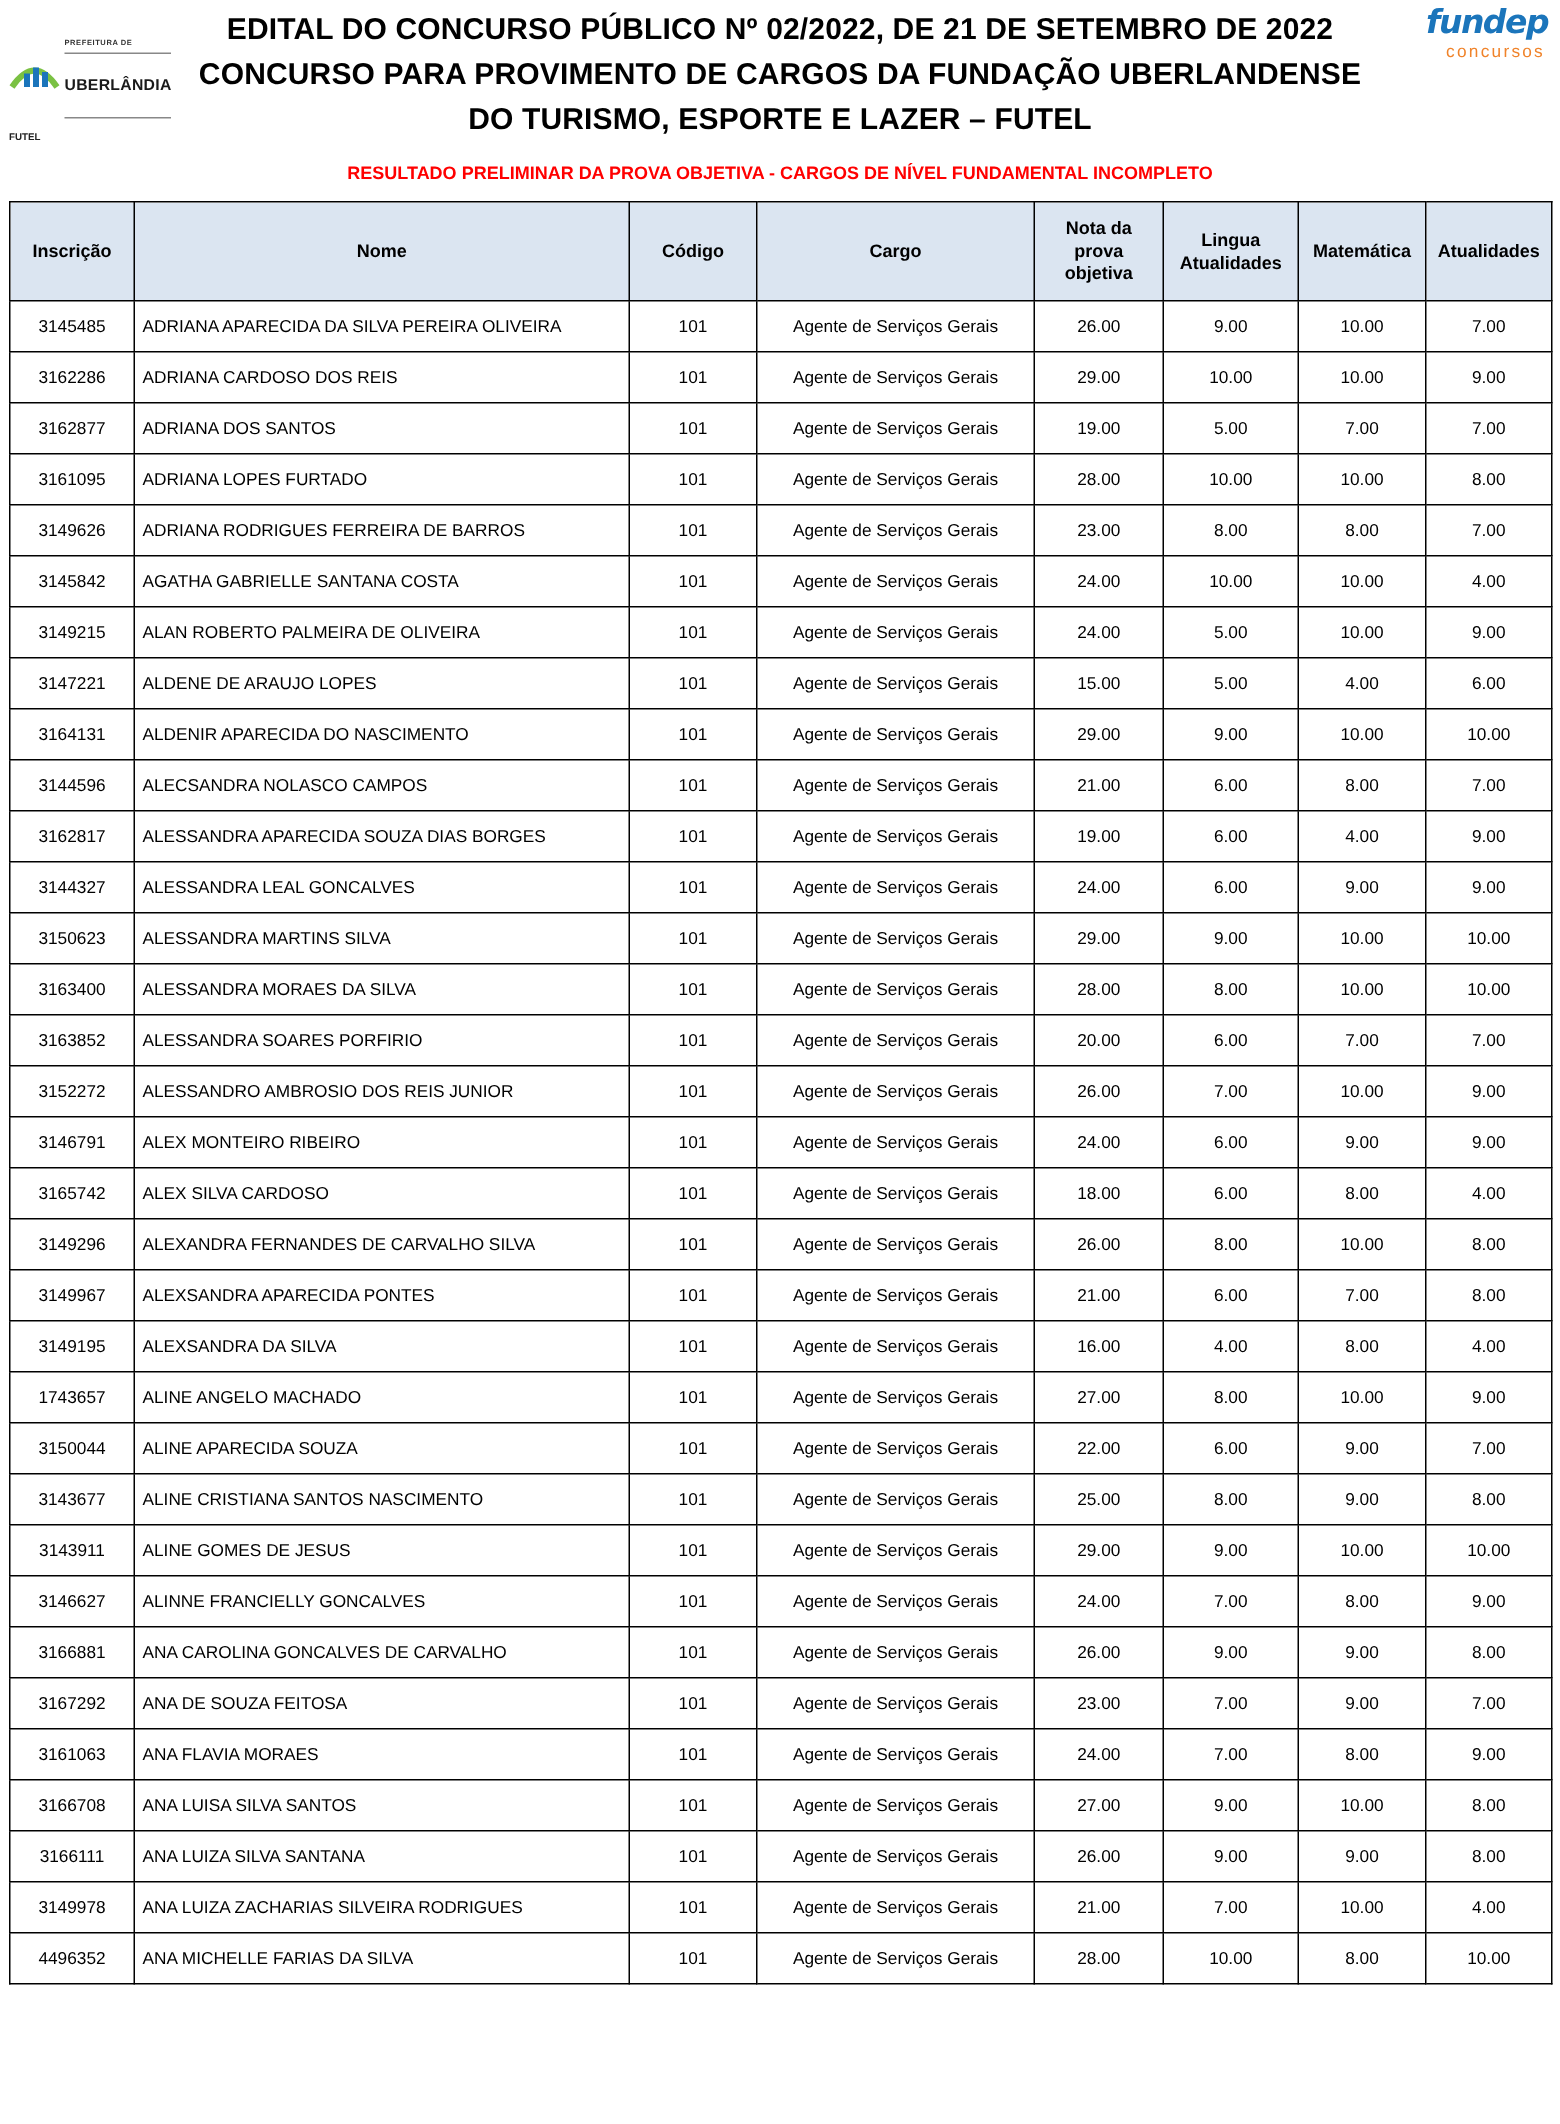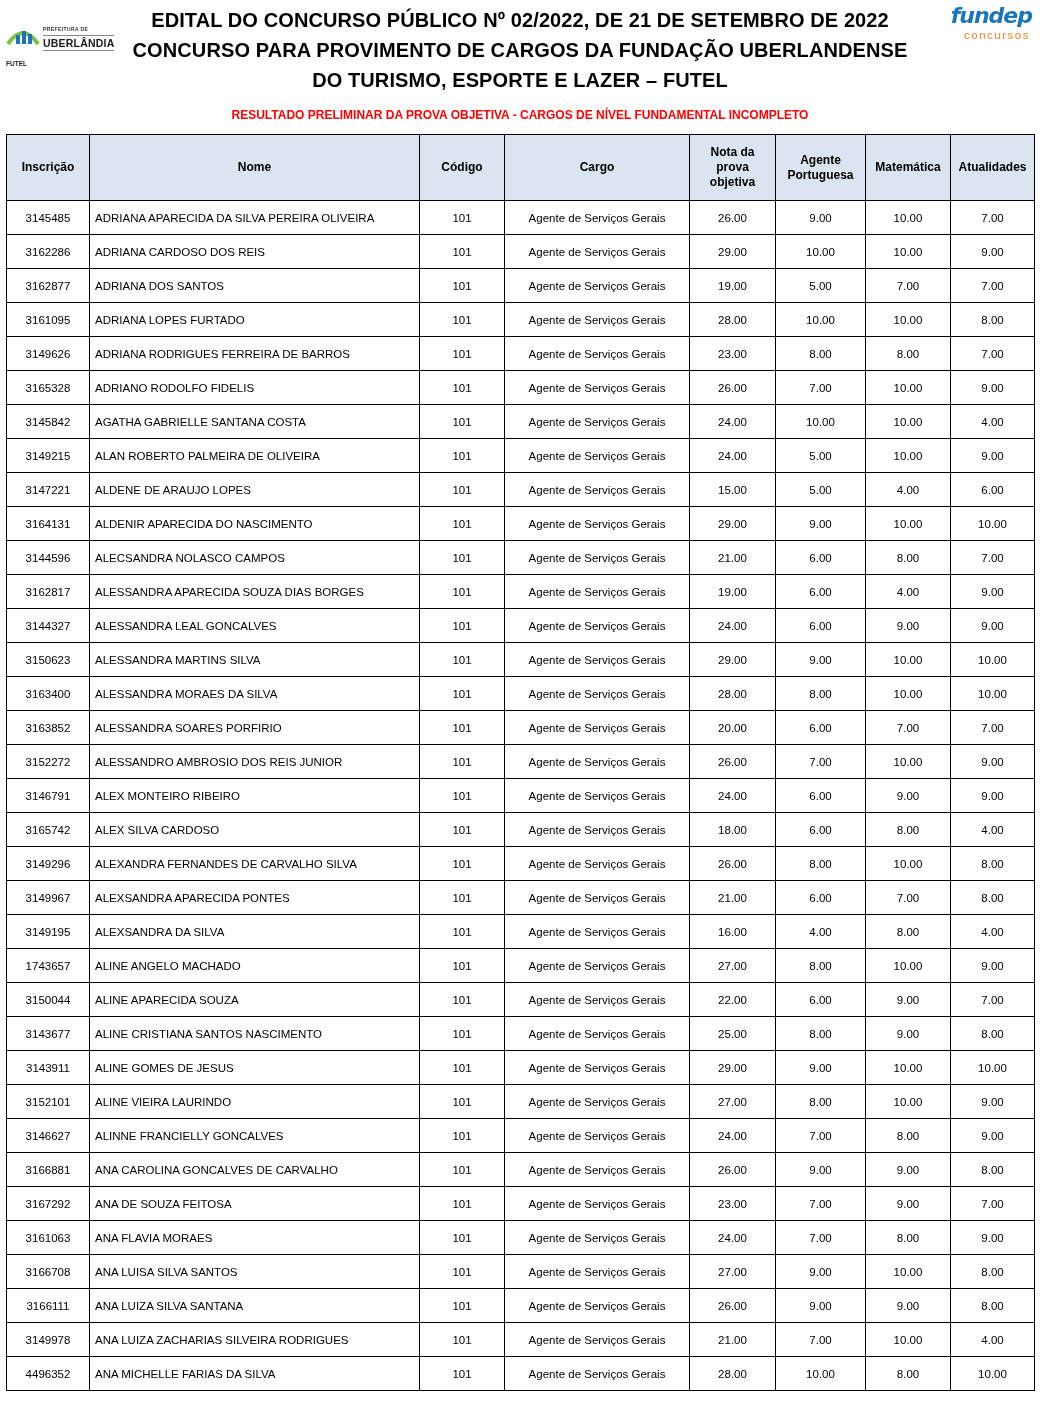--- a/index.html
+++ b/index.html
@@ -12,21 +12,21 @@
 
   
   .top-header { position:relative; min-height:58px; text-align:center; padding:2px 110px 0 110px; }
   .title-line { font-weight:bold; font-size:20px; line-height:1.5; letter-spacing:0.1px; }
 
   .futel-logo { position:absolute; left:0px; top:14px; width:102px; text-align:left; }
   .futel-row { display:flex; align-items:center; gap:3px; }
   .futel-mark svg { display:block; }
   .futel-pref { font-size:5px; font-weight:bold; letter-spacing:0.4px; color:#333; }
   .futel-city { font-size:10.5px; font-weight:bold; color:#1a1a1a; letter-spacing:0.2px;
-                border-top:1px solid #888; border-bottom:1px solid #888; padding:1px 0; }
+                border-top:1px solid #888; border-bottom:1px solid #888; padding:15px 0; }
   .futel-name { font-size:6.5px; font-weight:bold; color:#222; margin-top:9px; }
 
   .fundep-logo { position:absolute; right:2px; top:2px; width:100px; text-align:right; }
   .fundep-brand { font-family:"DejaVu Sans", sans-serif; font-size:22px; font-weight:bold;
                   font-style:italic; color:#1b75bb; line-height:1; letter-spacing:-1px; }
   .fundep-sub { color:#f0832a; font-size:11.5px; letter-spacing:1.5px; margin-top:2px; padding-right:2px; }
 
   .subtitle { color:#ff0000; font-weight:bold; font-size:12px; text-align:center; margin:13px 0 12px 0; }
 
   
@@ -84,21 +84,21 @@
   <div class="subtitle">RESULTADO PRELIMINAR DA PROVA OBJETIVA - CARGOS DE NÍVEL FUNDAMENTAL INCOMPLETO</div>
 
   <table class="results">
     <thead>
       <tr id="header-row">
           <th class="col0">Inscrição</th>
           <th class="col1">Nome</th>
           <th class="col2">Código</th>
           <th class="col3">Cargo</th>
           <th class="col4">Nota da prova objetiva</th>
-          <th class="col5">Agente Portuguesa</th>
+          <th class="col5">Lingua Atualidades</th>
           <th class="col6">Matemática</th>
           <th class="col7">Atualidades</th>
         </tr>
     </thead>
     <tbody id="table-body">
         <tr>
           <td class="col0">3145485</td>
           <td class="col1">ADRIANA APARECIDA DA SILVA PEREIRA OLIVEIRA</td>
           <td class="col2">101</td>
           <td class="col3">Agente de Serviços Gerais</td>
@@ -139,30 +139,20 @@
         </tr>
         <tr>
           <td class="col0">3149626</td>
           <td class="col1">ADRIANA RODRIGUES FERREIRA DE BARROS</td>
           <td class="col2">101</td>
           <td class="col3">Agente de Serviços Gerais</td>
           <td class="col4">23.00</td>
           <td class="col5">8.00</td>
           <td class="col6">8.00</td>
           <td class="col7">7.00</td>
-        </tr>
-        <tr>
-          <td class="col0">3165328</td>
-          <td class="col1">ADRIANO RODOLFO FIDELIS</td>
-          <td class="col2">101</td>
-          <td class="col3">Agente de Serviços Gerais</td>
-          <td class="col4">26.00</td>
-          <td class="col5">7.00</td>
-          <td class="col6">10.00</td>
-          <td class="col7">9.00</td>
         </tr>
         <tr>
           <td class="col0">3145842</td>
           <td class="col1">AGATHA GABRIELLE SANTANA COSTA</td>
           <td class="col2">101</td>
           <td class="col3">Agente de Serviços Gerais</td>
           <td class="col4">24.00</td>
           <td class="col5">10.00</td>
           <td class="col6">10.00</td>
           <td class="col7">4.00</td>
@@ -351,30 +341,20 @@
           <td class="col0">3143911</td>
           <td class="col1">ALINE GOMES DE JESUS</td>
           <td class="col2">101</td>
           <td class="col3">Agente de Serviços Gerais</td>
           <td class="col4">29.00</td>
           <td class="col5">9.00</td>
           <td class="col6">10.00</td>
           <td class="col7">10.00</td>
         </tr>
         <tr>
-          <td class="col0">3152101</td>
-          <td class="col1">ALINE VIEIRA LAURINDO</td>
-          <td class="col2">101</td>
-          <td class="col3">Agente de Serviços Gerais</td>
-          <td class="col4">27.00</td>
-          <td class="col5">8.00</td>
-          <td class="col6">10.00</td>
-          <td class="col7">9.00</td>
-        </tr>
-        <tr>
           <td class="col0">3146627</td>
           <td class="col1">ALINNE FRANCIELLY GONCALVES</td>
           <td class="col2">101</td>
           <td class="col3">Agente de Serviços Gerais</td>
           <td class="col4">24.00</td>
           <td class="col5">7.00</td>
           <td class="col6">8.00</td>
           <td class="col7">9.00</td>
         </tr>
         <tr>

